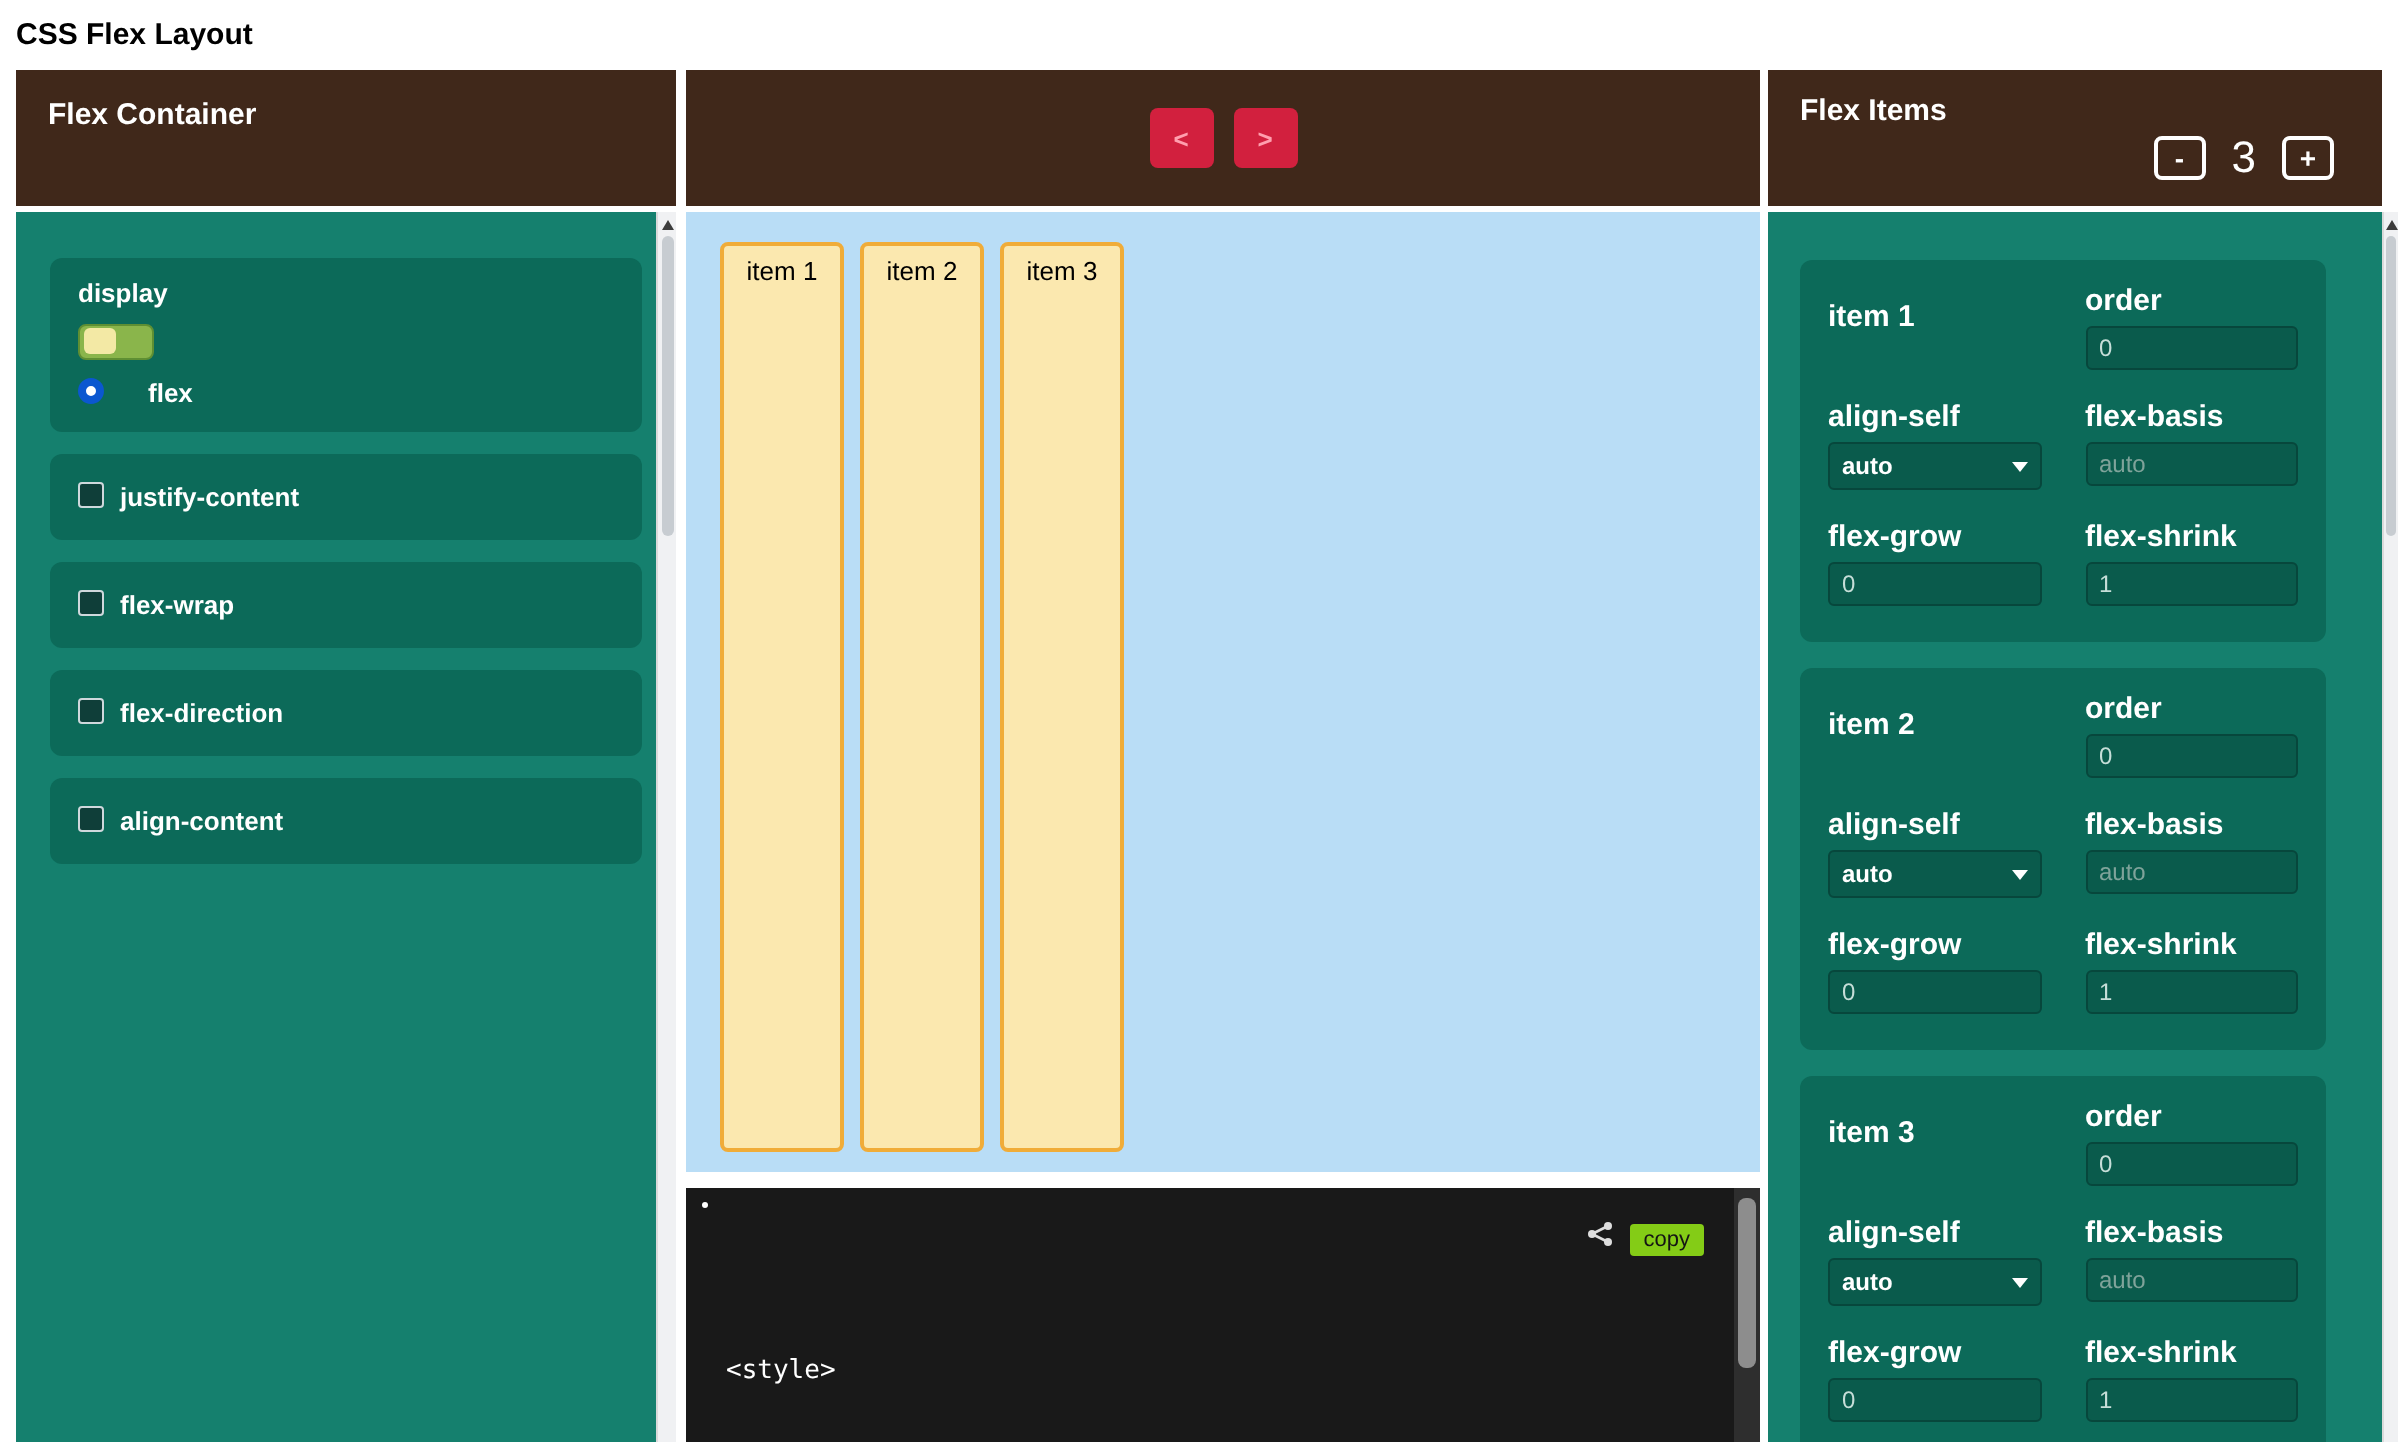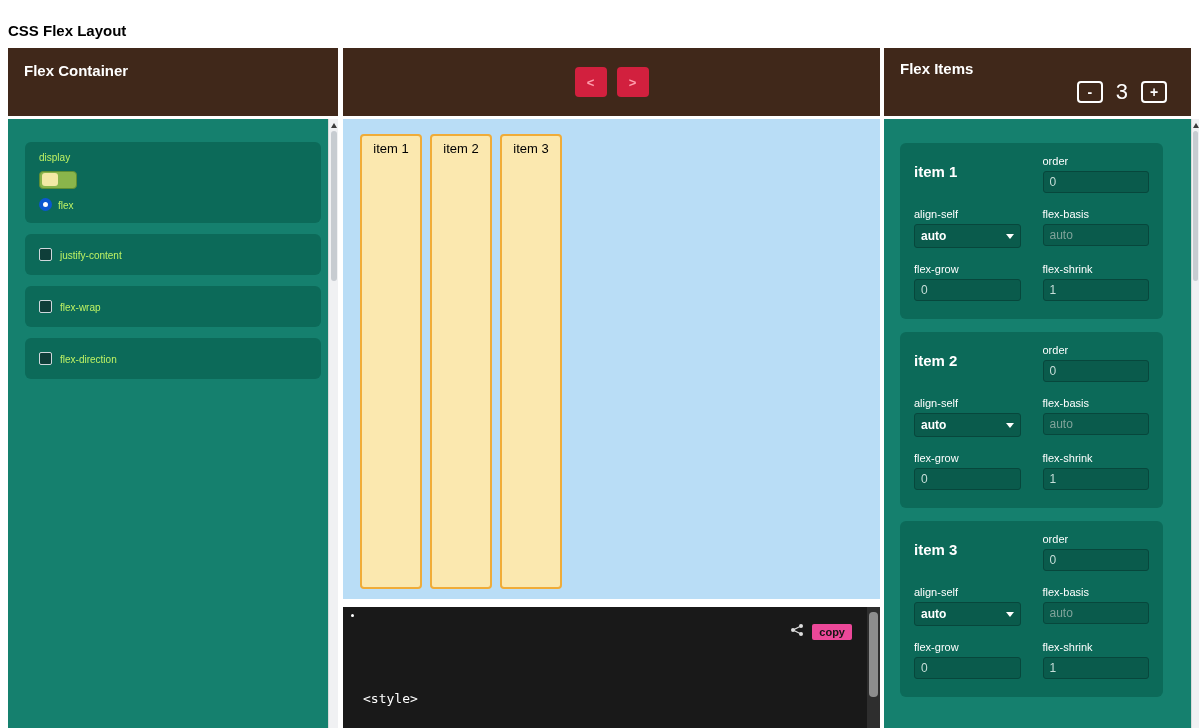--- a/index.html
+++ b/index.html
@@ -2,45 +2,45 @@
 <html><head>
 <meta charset="utf-8">
 <style>
   * { box-sizing: border-box; }
   html,body { margin:0; padding:0; }
   body {
     width:1199px; height:728px; overflow:hidden;
     background:#ffffff;
     font-family:"Liberation Sans", sans-serif;
   }
-  .page-title { margin:0; padding:22px 0 9px 8px; font-size:15px; font-weight:bold; color:#000; }
+  .page-title { margin:0; padding:9px 0 9px 8px; font-size:15px; font-weight:bold; color:#000; }
 
   .main { display:flex; align-items:stretch; height:686px; padding-left:8px; }
 
   .col-left  { width:330px; display:flex; flex-direction:column; }
   .col-mid   { width:537px; margin-left:5px; display:flex; flex-direction:column; }
   .col-right { flex:1; margin-left:4px; display:flex; flex-direction:column; }
 
   .panel-header {
     background:#40281a; color:#fff; height:68px; flex:0 0 68px;
     padding:14px 16px; margin-bottom:3px;
   }
   .panel-title { font-size:15px; font-weight:bold; }
 
   
   .left-body { flex:1; background:#15806e; position:relative; padding:23px 17px 0 17px; overflow:hidden; }
   .card { background:#0c6a59; border-radius:6px; margin-bottom:11px; }
   .display-card { padding:10px 14px 12px; }
-  .prop-label { color:#bef264; font-weight:normal; font-size:10px; }
+  .prop-label { color:#ffffff; font-weight:bold; font-size:13px; }
   .toggle { width:38px; height:18px; background:#8ab54b; border:1px solid #5f8f33; border-radius:4px;
             margin:8px 0 9px; position:relative; cursor:pointer; }
   .toggle .knob { position:absolute; left:2px; top:1px; width:16px; height:13px; background:#f3e9a5; border-radius:3px; }
-  .radio-row { display:flex; align-items:flex-end; gap:6px; }
+  .radio-row { display:flex; align-items:flex-start; gap:22px; }
   .radio { width:13px; height:13px; border-radius:50%; background:#fff; border:4px solid #0b57d0; }
-  .prop-row { padding:14px 14px; display:flex; align-items:flex-end; gap:8px; }
+  .prop-row { padding:14px 14px; display:flex; align-items:flex-start; gap:8px; }
   .checkbox { appearance:none; -webkit-appearance:none; margin:0; width:13px; height:13px;
               background:#0f3e39; border:1px solid #cfd8dc; border-radius:2px; }
 
   .v-scroll { position:absolute; top:0; right:0; width:10px; bottom:0; background:#f0f1f3; border-left:1px solid #dadada; }
   .v-scroll .arrow-up { width:0; height:0; border-left:3px solid transparent; border-right:3px solid transparent;
                         border-bottom:5px solid #3c3c3c; margin:4px auto 3px; }
   .v-scroll .thumb { width:6px; margin:0 auto; background:#c7ccd1; height:150px; border-radius:3px; }
 
   
   .mid-header { display:flex; align-items:center; justify-content:center; gap:10px; padding:0 16px; }
@@ -50,40 +50,40 @@
                     padding:0 8px; background:#fff; color:#000; font-family:"Liberation Sans",sans-serif; }
 
   .flex-preview { height:480px; flex:0 0 480px; background:#b9ddf6; padding:15px 0 10px 17px;
                   display:flex; align-items:stretch; gap:8px; margin-bottom:8px; }
   .flex-item { width:62px; background:#fbe8af; border:2px solid #f0ac38; border-radius:4px;
                color:#000; font-size:13px; text-align:center; padding-top:5px; }
 
   .code-area { flex:1; background:#191919; position:relative; overflow:hidden; }
   .code-dot { position:absolute; left:8px; top:7px; width:3px; height:3px; background:#fff; border-radius:50%; }
   .code-controls { position:absolute; top:16px; right:28px; display:flex; align-items:center; gap:8px; }
-  .copy-btn { background:#ec4899; color:#141414; font-size:11px; font-weight:bold; border:none;
+  .copy-btn { background:#84cc16; color:#141414; font-size:11px; font-weight:normal; border:none;
               border-radius:2px; padding:2px 7px; cursor:pointer; font-family:inherit; }
   .code-pre { margin:44px 0 0 20px; font-family:"DejaVu Sans Mono", monospace; font-size:13px;
               color:#fff; line-height:19px; white-space:pre; }
   .code-line { min-height:19px; }
   .code-scroll { position:absolute; right:0; top:0; bottom:0; width:13px; background:#2e2e2e; }
   .code-scroll .thumb { width:9px; margin:5px auto 0; height:85px; background:#8d8d8d; border-radius:4px; }
 
   
   .right-header { margin-right:8px; display:flex; flex-direction:column; padding:12px 16px 24px; }
   .counter-row { display:flex; align-items:center; justify-content:flex-end; gap:13px; margin-top:2px; padding-right:8px; }
   .count-btn { width:26px; height:22px; background:transparent; border:2px solid #fff; color:#fff;
                border-radius:4px; font-weight:bold; font-size:14px; line-height:1; cursor:pointer; font-family:inherit; }
   .count-num { font-size:22px; color:#fff; }
 
   .right-body { flex:1; background:#15806e; position:relative; padding:24px 36px 0 16px; overflow:hidden; }
   .item-card { background:#0c6a59; border-radius:6px; padding:12px 14px 18px; margin-bottom:13px;
                display:grid; grid-template-columns:1fr 1fr; column-gap:22px; row-gap:15px; }
   .item-title { color:#fff; font-weight:bold; font-size:15px; margin-top:8px; display:block; }
-  .field label { display:block; color:#fff; font-weight:normal; font-size:11px; margin-bottom:4px; }
+  .field label { display:block; color:#fff; font-weight:bold; font-size:15px; margin-bottom:4px; }
   .field input { width:100%; height:22px; background:#0a5b4c; border:1px solid #07473c; border-radius:3px;
                  color:#c6ded8; font-size:12px; padding:0 6px; font-family:inherit; }
   .field input::placeholder { color:#7fa39a; }
   .sel-wrap { position:relative; }
   .sel-wrap select { width:100%; height:24px; appearance:none; -webkit-appearance:none;
                      background:#0a5b4c; border:1px solid #07473c; border-radius:3px;
                      color:#fff; font-weight:bold; font-size:12px; padding:0 6px; font-family:inherit; }
   .sel-wrap::after { content:""; position:absolute; right:7px; top:10px; border-left:4px solid transparent;
                      border-right:4px solid transparent; border-top:5px solid #fff; pointer-events:none; }
 </style>
@@ -116,20 +116,24 @@
         <span class="prop-label">justify-content</span>
       </div>
       <div class="card prop-row">
         <input type="checkbox" class="checkbox" style="">
         <span class="prop-label">flex-wrap</span>
       </div>
       <div class="card prop-row">
         <input type="checkbox" class="checkbox" style="">
         <span class="prop-label">flex-direction</span>
       </div>
+      <div class="card prop-row">
+        <input type="checkbox" class="checkbox" style="">
+        <span class="prop-label">align-content</span>
+      </div>
 
       <div class="v-scroll">
         <div class="arrow-up"></div>
         <div class="thumb"></div>
       </div>
     </div>
   </div>
 
   <div class="col-mid">
     <div class="panel-header mid-header">

